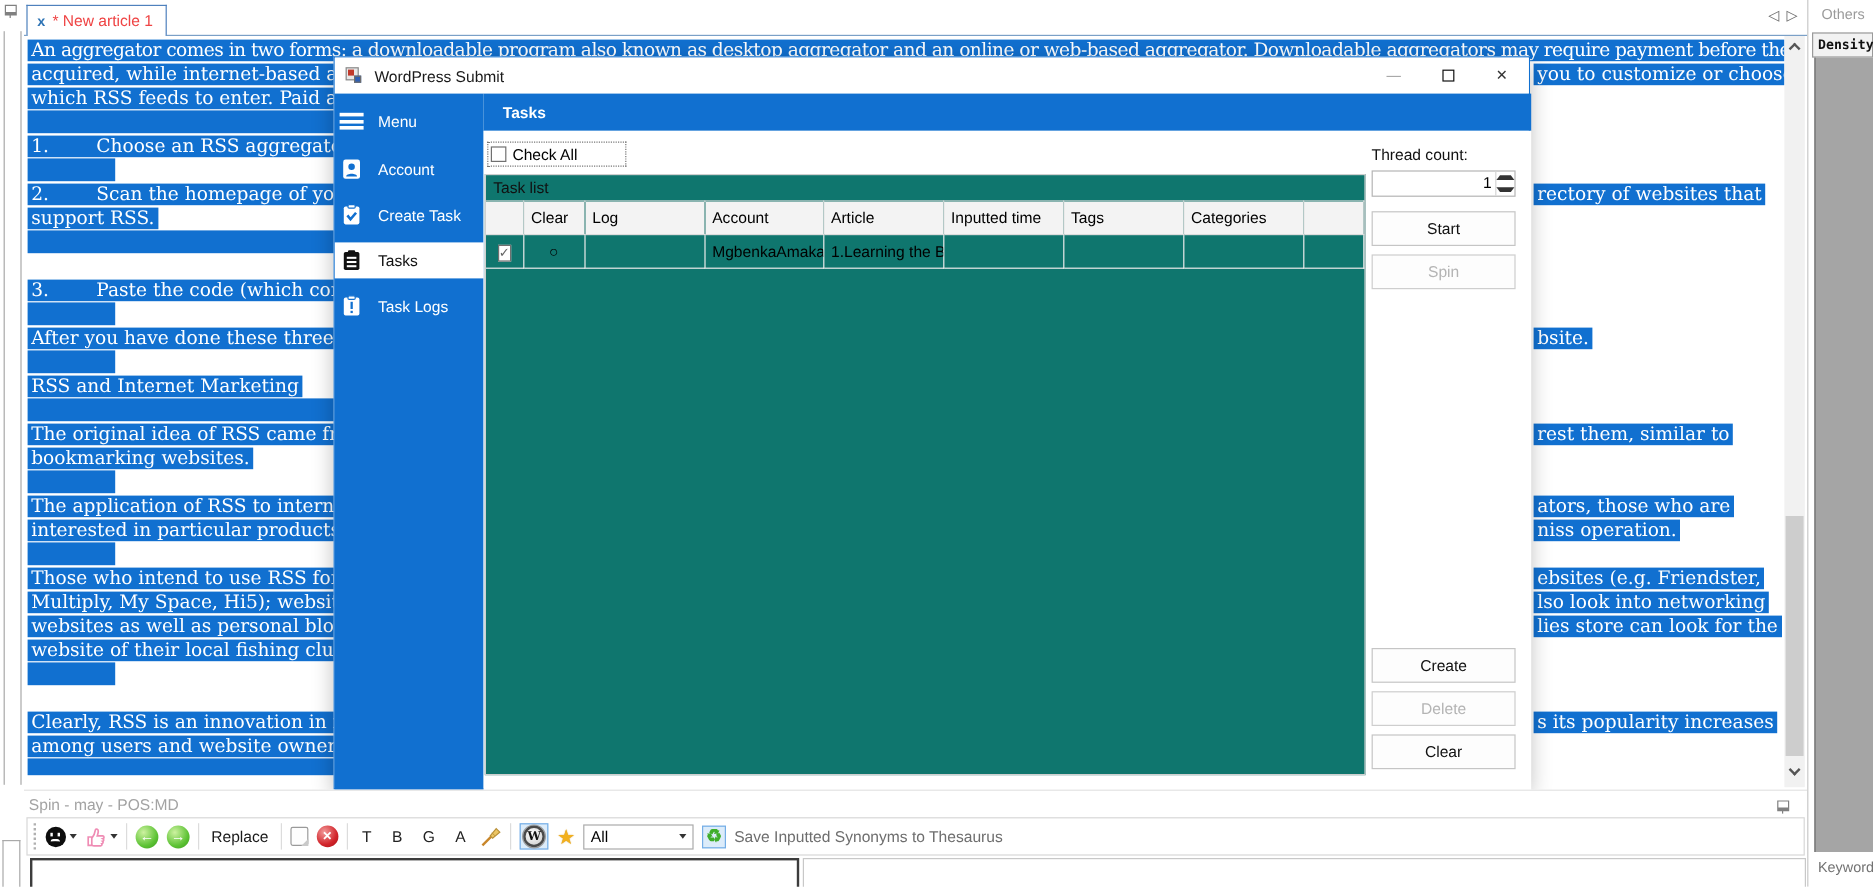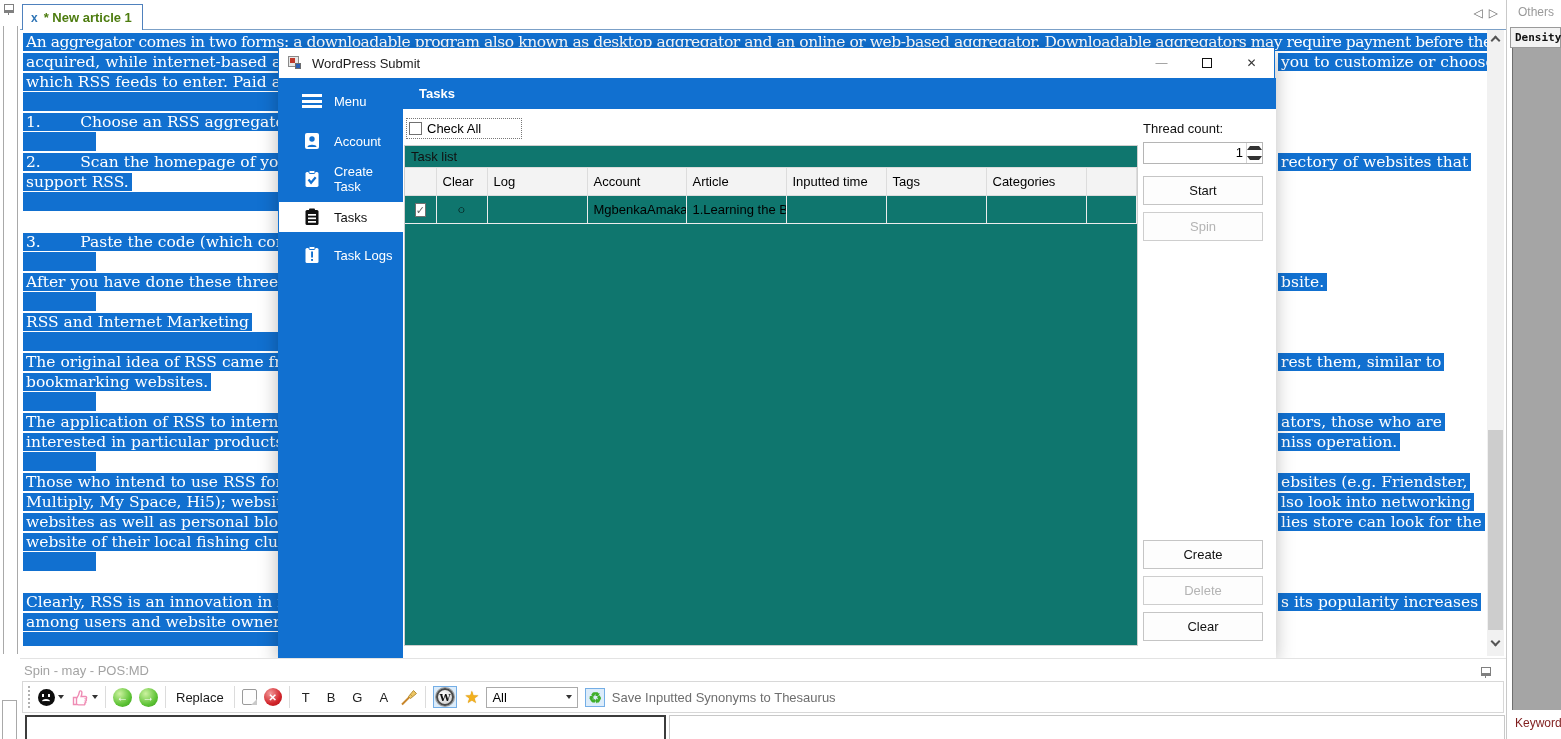--- a/index.html
+++ b/index.html
@@ -19,21 +19,21 @@
                  border:1px solid #808080; border-bottom:3px solid #808080; }
   .pin::after  { content:""; position:absolute; left:6px; top:9px; width:1px; height:4px; background:#808080; }
 
   
   .tab-bar { left:20px; top:0; width:1486px; height:30px; background:#fff;
              border-bottom:1px solid #7ba0c7; }
   .tab { position:absolute; left:2px; top:4px; height:26px; padding:0 10px 0 8px;
          border:1px solid #4f81bd; border-bottom:none; background:#fff;
          display:flex; align-items:center; gap:6px; font-size:13px; }
   .tab-close { color:#2e74b5; font-weight:bold; font-size:12px; cursor:default; }
-  .tab-title { color:#4d7c0f; font-weight:bold; }
+  .tab-title { color:#ef4444; font-weight:normal; }
   .tab-scroll { position:absolute; top:6px; color:#6b6b6b; font-size:12px; display:flex; gap:6px; right:8px; }
 
   
   .editor { left:22px; top:30px; width:1465px; height:626px; background:#fff;
             font-family:"DejaVu Serif","Liberation Serif",serif; font-size:15.5px; overflow:hidden; }
   .tl  { position:absolute; left:1px; height:20px; line-height:20px; white-space:pre; }
   .sel { background:#1170d0; color:#fff; padding:0 3px; }
   .fit { letter-spacing:-0.45px; }
   .rfrag { position:absolute; left:1255px; top:0; }
   .selbar { position:absolute; left:1px; height:19px; background:#1170d0; }
@@ -58,21 +58,21 @@
   .dlg-title { color:#1a1a1a; }
   .win-btns { position:absolute; right:0; top:0; height:30px; display:flex; }
   .win-btn  { width:45px; height:30px; display:flex; align-items:center; justify-content:center; color:#333; font-size:12px; }
   .win-btn.min { color:#9a9a9a; }
   .maxbox { width:10px; height:10px; border:1.5px solid #111; }
 
   .sidebar { position:absolute; left:0; top:30px; width:124px; height:581px; background:#1170d0; }
   .dlg-header { position:absolute; left:124px; top:30px; width:873px; height:31px; background:#1170d0;
                 color:#fff; font-weight:bold; line-height:31px; padding-left:16px; }
   .side-item { position:absolute; left:0; width:124px; height:30px; display:flex; align-items:center;
-               gap:12px; padding-left:23px; color:#fff; }
+               gap:12px; padding-left:4px; color:#fff; }
   .side-item.active { background:#fff; color:#111; }
   .hamb { width:20px; height:14px; display:flex; flex-direction:column; justify-content:space-between; }
   .hamb div { height:3px; background:#fff; }
 
   .dlg-content { position:absolute; left:124px; top:61px; width:873px; height:550px; background:#fff;padding-left:29px; }
 
   .check-all { position:absolute; left:3px; top:9px; width:116px; height:21px;
                border:1px dotted #777; display:flex; align-items:center; gap:5px; padding-left:2px; }
   .cb { width:13px; height:13px; border:1px solid #707070; background:#fff; font-size:11px;
         line-height:11px; text-align:center; color:#666; }
@@ -141,21 +141,21 @@
 
   
   .rp-sep { left:1506px; top:0; width:1px; height:739px; background:#c9c9c9; }
   .right-panel { left:1508px; top:0; width:37px; height:739px; background:#fff; }
   .rp-others { position:absolute; left:10px; top:5px; color:#9a9a9a; font-size:12px; }
   .rp-density { position:absolute; left:2px; top:27px; width:51px; height:21px; background:#f2f2f2;
                 border:1px solid #9a9a9a; font-family:"DejaVu Sans Mono",monospace; font-weight:bold;
                 font-size:11px; line-height:19px; padding-left:4px; color:#111; }
   .rp-gray { position:absolute; left:4px; top:48px; width:49px; height:662px; background:#a5a5a5;
              border-left:1px solid #6e6e6e; }
-  .rp-keyword { position:absolute; left:7px; top:716px; font-size:12px; color:#7f1d1d; }
+  .rp-keyword { position:absolute; left:7px; top:716px; font-size:12px; color:#737373; }
 
   svg { display:block; }
 </style>
 </head>
 <body>
 
 <div class="abs left-rail">
   <span class="pin" style="position:absolute;left:2px;top:2px;"></span>
   <div class="rail-col"></div>
   <div class="rail-box"></div>

